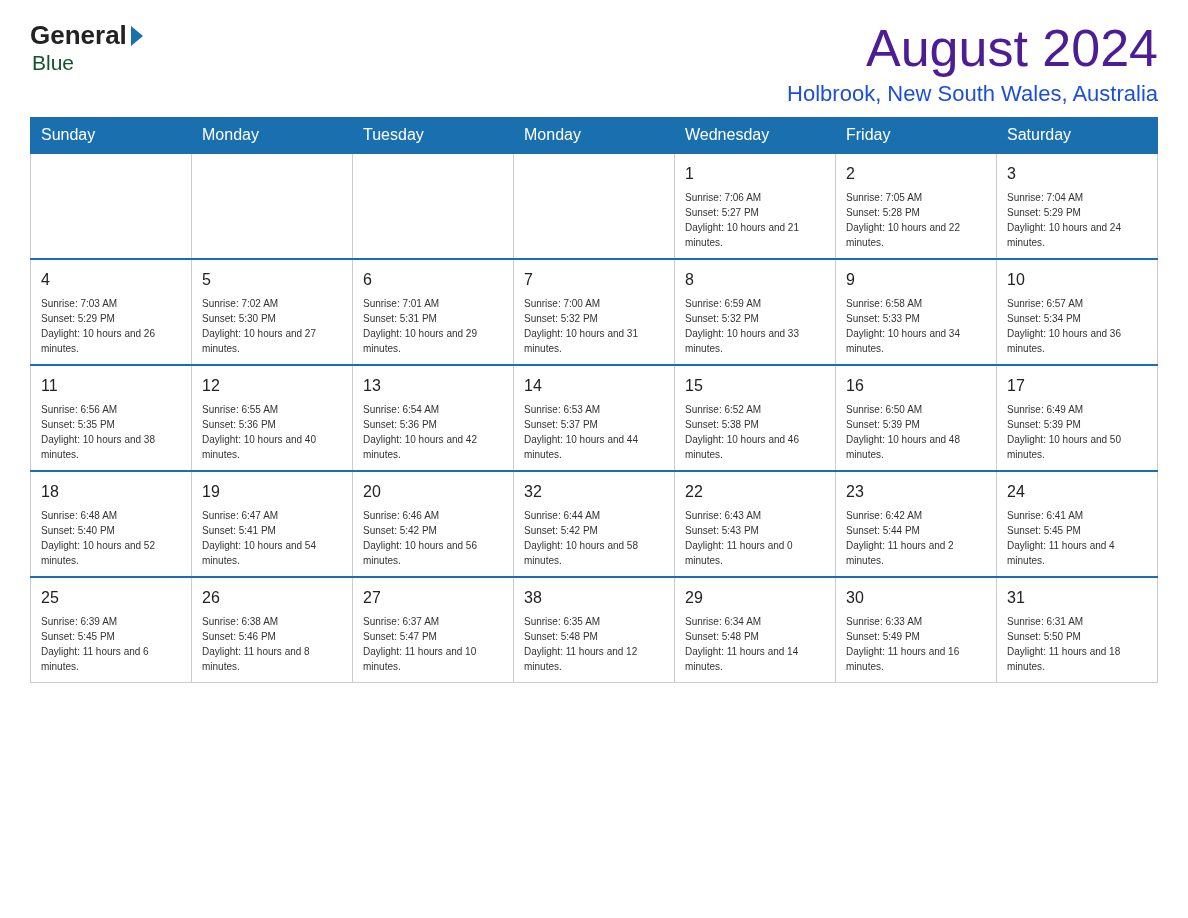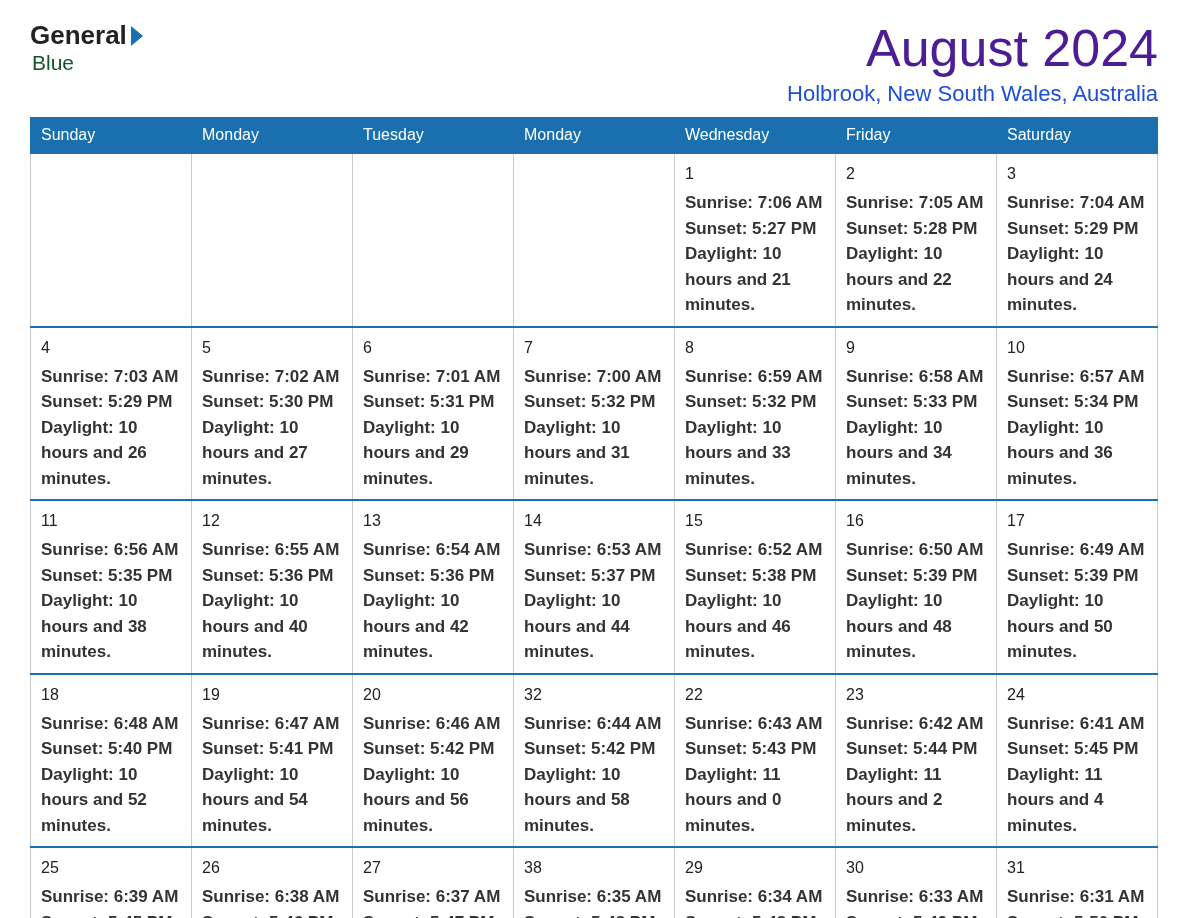--- a/index.html
+++ b/index.html
@@ -86,22 +86,21 @@
     }
     .day-number {
       font-size: 16px;
       font-weight: normal;
       display: block;
       margin-bottom: 4px;
       color: #222;
     }
     .day-info {
       color: #333;
-      font-size: 17px;
-      font-weight: bold;
+      font-size: 10px;
     }
     .empty-cell {
       background: #fff;
       border-top: 2px solid #1a6faf;
     }
   </style>
 </head>
 <body>
 
 <div class="header">

